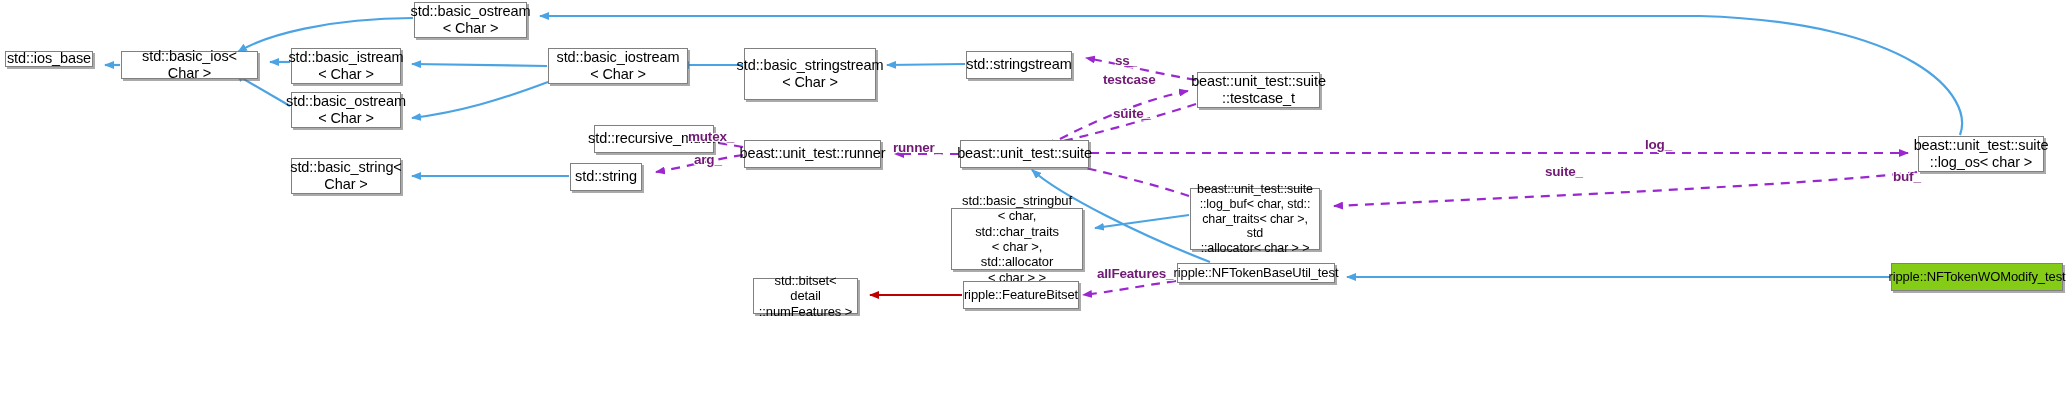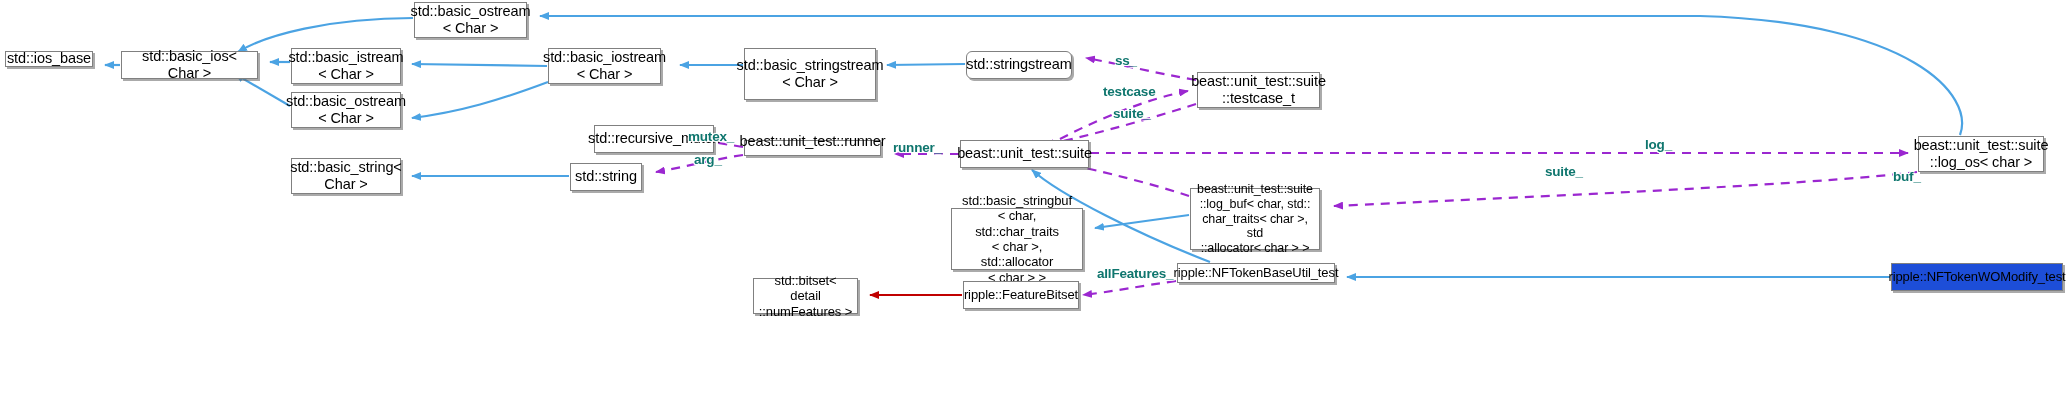--- a/index.html
+++ b/index.html
@@ -35,25 +35,25 @@
     justify-content: center;
     text-align: center;
     color: #000000;
     font-size: 14.5px;
     line-height: 1.18;
     letter-spacing: -0.1px;
     white-space: pre-line;
     padding: 5px 4px;
   }
   .node.highlight {
-    background: #1d4ed8;
+    background: #84cc16;
   }
   .edge-label {
     position: absolute;
-    color: #0f766e;
+    color: #701a75;
     font-size: 13.5px;
     font-weight: bold;
     font-family: "Liberation Sans", sans-serif;
     white-space: nowrap;
     letter-spacing: -0.2px;
     text-shadow:
       -1px -1px 0 #ffffff, 1px -1px 0 #ffffff,
       -1px  1px 0 #ffffff, 1px  1px 0 #ffffff,
       0 0 2px #ffffff;
   }
@@ -126,44 +126,44 @@
   <div class="node" style="left:291px; top:48px; width:110px; height:36px;">
     <span>std::basic_istream
 &lt; Char &gt;</span>
   </div>
 
   <div class="node" style="left:291px; top:92px; width:110px; height:36px;">
     <span>std::basic_ostream
 &lt; Char &gt;</span>
   </div>
 
-  <div class="node" style="left:548px; top:48px; width:113px; height:36px;">
+  <div class="node" style="left:548px; top:48px; width:140px; height:36px;">
     <span>std::basic_iostream
 &lt; Char &gt;</span>
   </div>
 
   <div class="node" style="left:744px; top:48px; width:132px; height:52px;">
     <span>std::basic_stringstream
 &lt; Char &gt;</span>
   </div>
 
-  <div class="node" style="left:966px; top:51px; width:106px; height:28px;border-radius:6px;">
+  <div class="node" style="left:966px; top:51px; width:106px; height:28px;">
     <span>std::stringstream</span>
   </div>
 
   <div class="node" style="left:1197px; top:72px; width:123px; height:36px;">
     <span>beast::unit_test::suite
 ::testcase_t</span>
   </div>
 
   <div class="node" style="left:546px; top:125px; width:120px; height:28px;margin-left:48px;">
     <span>std::recursive_mutex</span>
   </div>
 
-  <div class="node" style="left:744px; top:140px; width:137px; height:16px;align-items:flex-end;">
+  <div class="node" style="left:744px; top:140px; width:137px; height:28px;align-items:flex-end;">
     <span>beast::unit_test::runner</span>
   </div>
 
   <div class="node" style="left:960px; top:140px; width:129px; height:28px;">
     <span>beast::unit_test::suite</span>
   </div>
 
   <div class="node" style="left:1918px; top:136px; width:126px; height:36px;">
     <span>beast::unit_test::suite
 ::log_os&lt; char &gt;</span>
@@ -203,21 +203,21 @@
 
   <div class="node" style="left:1177px; top:263px; width:158px; height:20px; font-size:13px;">
     <span>ripple::NFTokenBaseUtil_test</span>
   </div>
 
   <div class="node highlight" style="left:1891px; top:263px; width:172px; height:28px; font-size:13px;">
     <span>ripple::NFTokenWOModify_test</span>
   </div>
 
   <div class="edge-label" style="left:1115px; top:53px;">ss_</div>
-  <div class="edge-label" style="left:1103px; top:84px;">testcase</div>
+  <div class="edge-label" style="left:1103px; top:72px;">testcase</div>
   <div class="edge-label" style="left:1113px; top:106px;">suite_</div>
   <div class="edge-label" style="left:688px; top:129px;">mutex_</div>
   <div class="edge-label" style="left:694px; top:152px;">arg_</div>
   <div class="edge-label" style="left:893px; top:140px;">runner_</div>
   <div class="edge-label" style="left:1645px; top:137px;">log_</div>
   <div class="edge-label" style="left:1545px; top:164px;">suite_</div>
   <div class="edge-label" style="left:1845px; top:169px;margin-left:48px;">buf_</div>
   <div class="edge-label" style="left:1097px; top:266px;">allFeatures_</div>
 
 </div>

